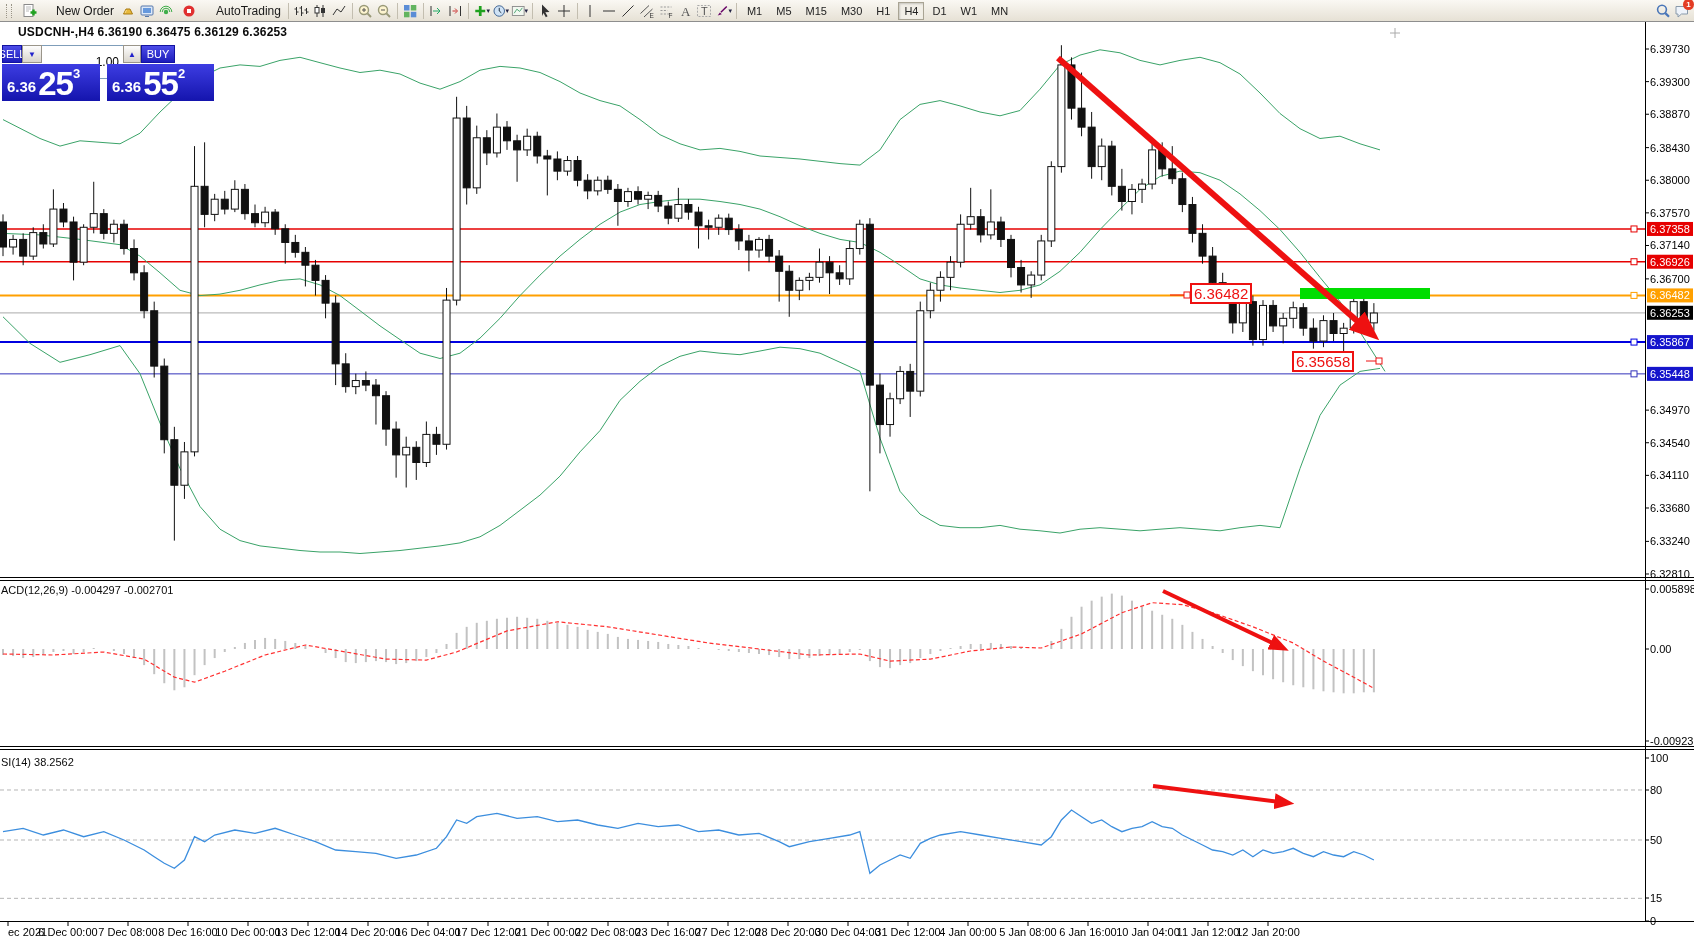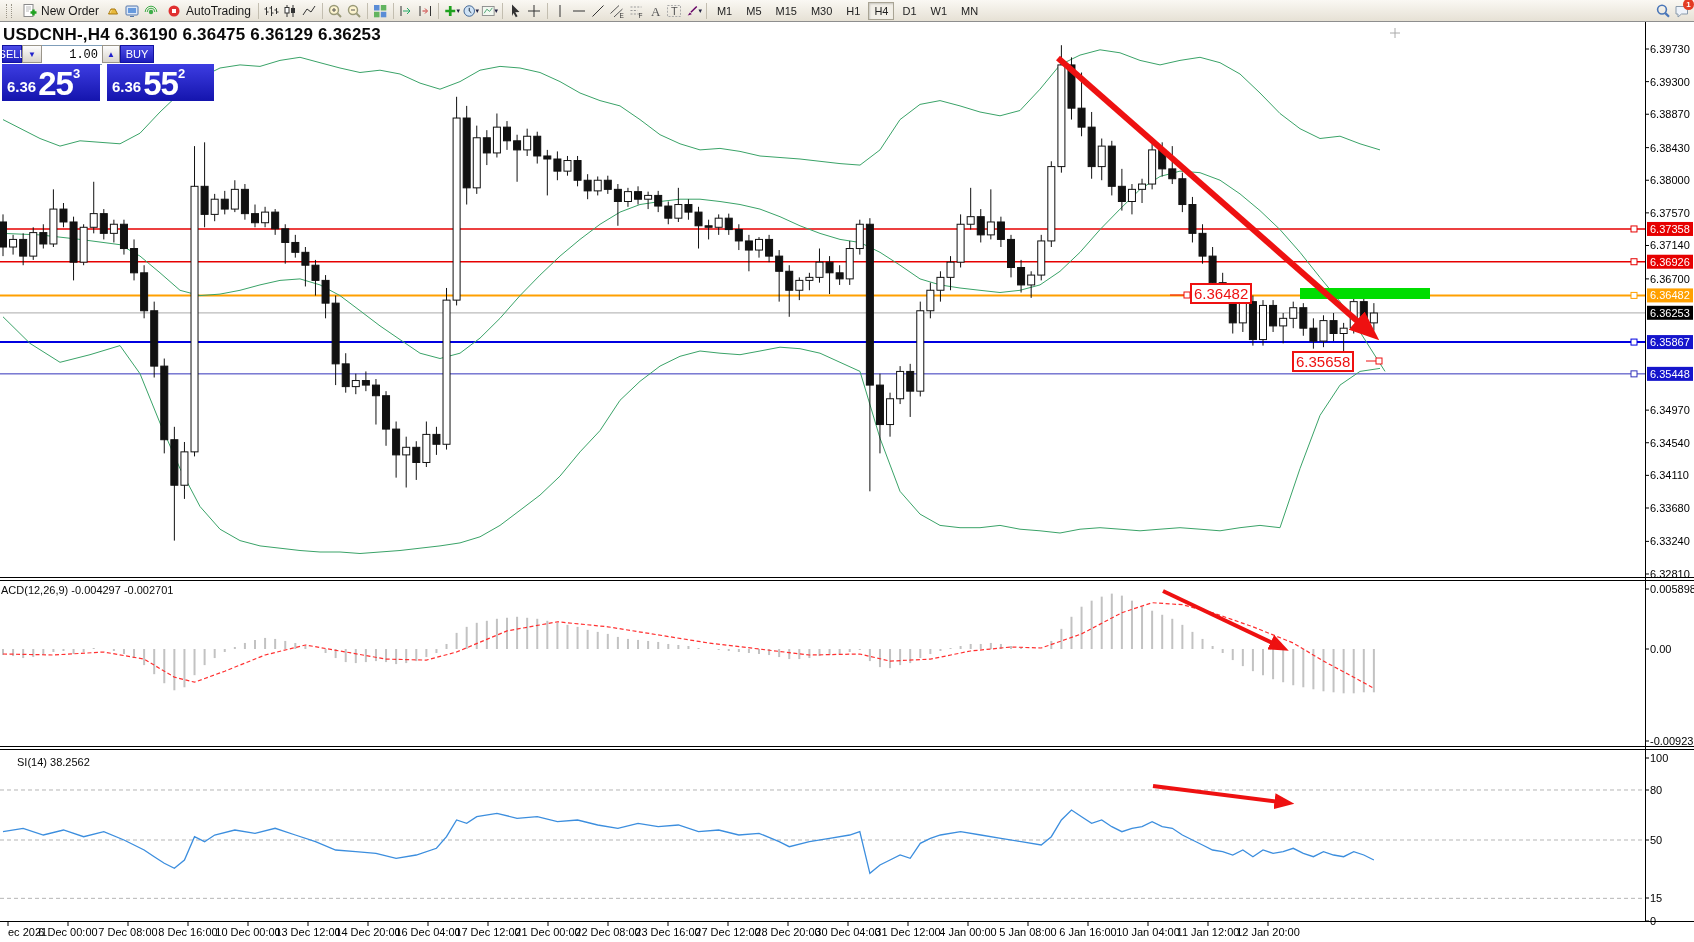--- a/index.html
+++ b/index.html
@@ -5,49 +5,49 @@
   html,body{margin:0;padding:0}
   body{width:1694px;height:942px;position:relative;overflow:hidden;background:#fff;
        font-family:"Liberation Sans","DejaVu Sans",sans-serif;-webkit-font-smoothing:none}
   
   .toolbar{position:absolute;top:0;left:0;width:1694px;height:22px;z-index:30;
            background:linear-gradient(#faf8f3,#e6e1d5);border-bottom:1px solid #8e8e8e;
            display:flex;align-items:center;padding:0 3px;box-sizing:border-box}
   .tb-handle{width:4px;height:14px;border-left:1px dotted #9a9588;border-right:1px dotted #9a9588;margin:0 3px}
   .tb-sep{width:1px;height:16px;background:#c3beb0;margin:0 3px;flex:none}
   .tb-spacer{flex:1}
-  .tb-btn{display:flex;align-items:center;gap:3px;padding:1px 4px;font-size:12px;color:#1a1a1a;flex:none;cursor:default}
+  .tb-btn{display:flex;align-items:center;gap:18px;padding:1px 4px;font-size:12px;color:#1a1a1a;flex:none;cursor:default}
   .tb-ic{width:17px;height:17px;display:flex;align-items:center;justify-content:center;flex:none;position:relative;margin:0 1px}
   .caret{font-size:7px;color:#224;margin-left:-1px}
   .tf-btn{font-size:11px;color:#222;padding:2px 5px;margin:0 1px;flex:none;border:1px solid transparent}
   .tf-active{background:#f2efe7;border:1px solid #a9a494;box-shadow:inset 1px 1px 2px rgba(0,0,0,.18)}
   .badge{position:absolute;top:-3px;right:-4px;background:#e33b23;color:#fff;border-radius:50%;
          width:11px;height:11px;font-size:8px;line-height:11px;text-align:center;font-weight:bold}
   
   #chart-svg{position:absolute;top:0;left:0;z-index:1}
-  .ticker{position:absolute;top:25px;left:3px;font-size:17px;font-weight:bold;color:#0a0a0a;z-index:5;letter-spacing:.2px}
+  .ticker{position:absolute;top:25px;left:18px;font-size:12px;font-weight:bold;color:#0a0a0a;z-index:5;letter-spacing:.2px}
   .trade-panel{position:absolute;top:45px;left:2px;z-index:6}
   .tp-row1{display:flex;height:18px;align-items:stretch}
   .btn-sell,.btn-buy{background:linear-gradient(#4d4de8,#1d1dbb);color:#fff;font-size:11px;
       display:flex;align-items:center;justify-content:center;border:1px solid #1212a0;box-sizing:border-box;cursor:pointer}
   .btn-sell{width:20px}.btn-buy{width:34px}
   .spin{width:20px;background:linear-gradient(#fdfdfd,#d9d5cc);border:1px solid #9a958a;box-sizing:border-box;
         color:#2222cc;font-size:8px;display:flex;align-items:center;justify-content:center;cursor:pointer}
-  .vol{width:60px;border:1px solid #7f9db9;border-left:none;border-right:none;box-sizing:border-box;
-       font-size:12px;text-align:right;padding:9px 4px;font-family:Liberation Mono, monospace}
+  .vol{width:81px;border:1px solid #7f9db9;border-left:none;border-right:none;box-sizing:border-box;
+       font-size:12px;text-align:right;padding:16px 4px;font-family:Liberation Sans, sans-serif}
   .tp-row2{display:flex;gap:7px;margin-top:1px}
   .price-box{background:linear-gradient(#3d3de2,#1414ad);color:#fff;height:36px;display:flex;
              align-items:flex-end;padding:0 5px 1px 5px;position:relative;cursor:pointer}
   .pb-small{font-size:15px;font-weight:bold;margin:0 2px 5px 0}
   .pb-big{font-size:33px;line-height:33px;font-weight:700;letter-spacing:-1px}
   .pb-sup{font-size:13px;font-weight:bold;align-self:flex-start;margin-top:2px}
   .box-sell{width:88px}.box-buy{width:97px}
   .pane-label{position:absolute;font-size:11px;color:#0a0a0a;z-index:5;white-space:pre}
   #macd-label{top:584px;left:1px}
-  #rsi-label{top:756px;left:17px}
+  #rsi-label{top:756px;left:1px}
   .price-note{position:absolute;border:2px solid #ee1111;color:#ee1111;background:#fff;
               font-size:15px;line-height:17px;padding:0 2px;z-index:7;white-space:nowrap}
 </style>
 </head>
 <body>
 
 <svg id="chart-svg" width="1694" height="942">
     <defs>
       <marker id="ah" markerWidth="5" markerHeight="4" refX="3.4" refY="2" orient="auto">
         <path d="M0 0L5 2L0 4z" fill="#ee1111"></path>

